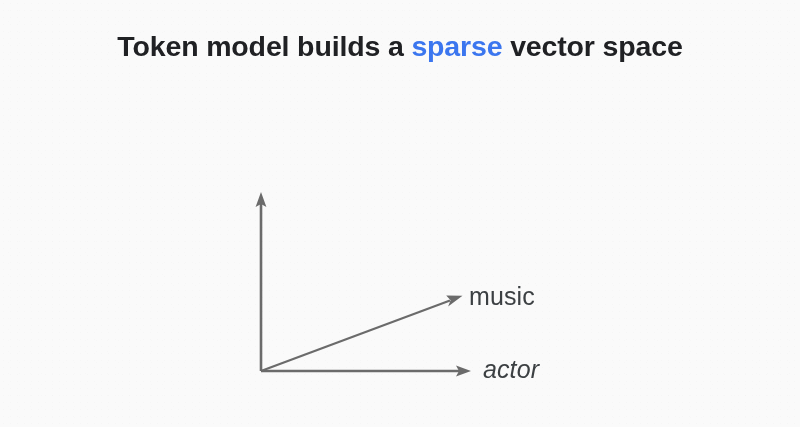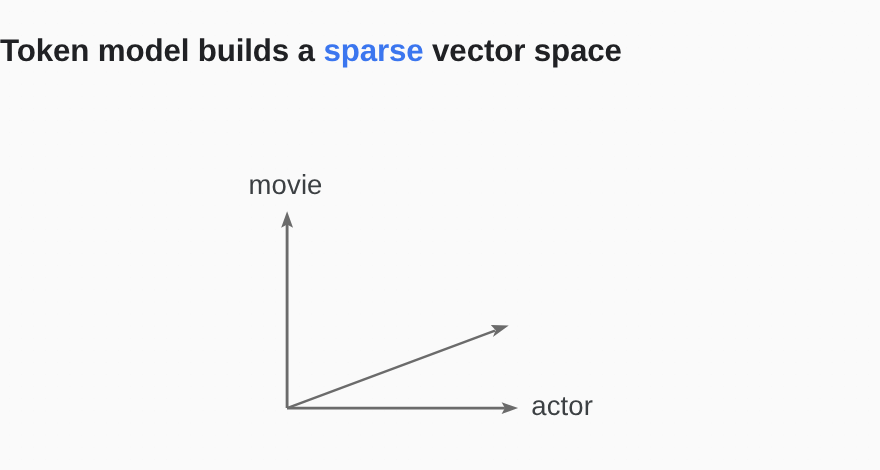--- a/index.html
+++ b/index.html
@@ -33,20 +33,21 @@
     position: absolute;
     inset: 0;
   }
 
   
   #title-block {
     position: absolute;
     left: 0;
     top: 26px;
     width: 800px;
+    text-align: center;
   }
   .title-line {
     font-family: "Liberation Sans", sans-serif;
     font-weight: bold;
     font-size: 28.5px;
     line-height: 40px;
     letter-spacing: -0.15px;
     color: #202124;
     white-space: nowrap;
   }
@@ -72,21 +73,21 @@
     font-family: "Liberation Sans", sans-serif;
     font-weight: normal;
     font-size: 25px;
     line-height: 25px;
     color: #3c4043;
     white-space: nowrap;
     letter-spacing: .1px;
   }
   #label-movie { left: 226px; top: 156px; }
   #label-music { left: 469px; top: 284px; }
-  #label-actor { left: 483px; top: 357px; }
+  #label-actor { left: 483px; top: 357px; font-style: italic; }
 </style>
 </head>
 <body>
 
 <div id="slide">
 
   <div id="title-block">
 
     <div class="title-line">
       <span>Token model builds a </span><span class="hl">sparse</span><span> vector space</span>
@@ -109,22 +110,22 @@
         <polygon points="471,371 456,365.6 459,371 456,376.4" fill="#6b6b6b"></polygon>
       </g>
 
       <g>
         <line x1="261" y1="371" x2="450" y2="300.5" stroke="#6b6b6b" stroke-width="2.2"></line>
         <polygon points="462.5,295.8 446.2,295.4 450.6,300.3 448.1,306.4" fill="#6b6b6b"></polygon>
       </g>
 
     </svg>
 
-    <div class="axis-label" id="label-movie">movie</div>
 
+    <div class="axis-label" id="label-music">music</div>
 
     <div class="axis-label" id="label-actor">actor</div>
 
   </div>
 
 </div>
 
 <div id="noise-overlay"></div>
 
 </body></html>

